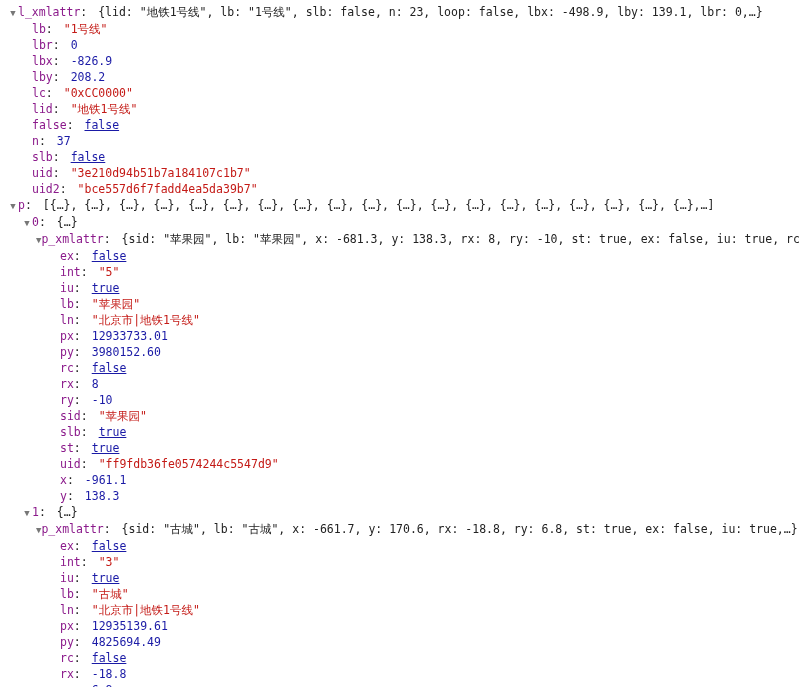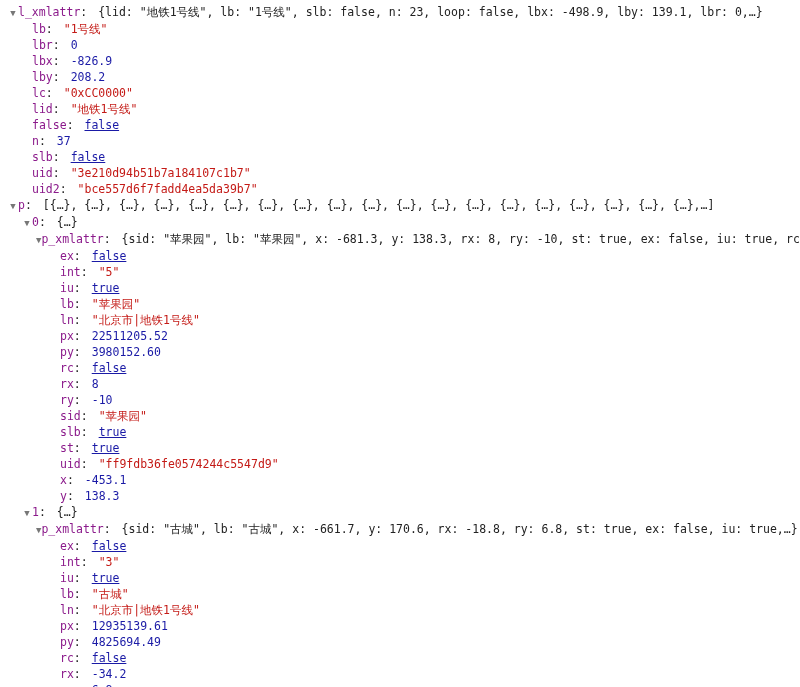--- a/index.html
+++ b/index.html
@@ -155,21 +155,21 @@
     <div class="row ind3">
       <span class="spacer"></span>
       <span class="key">ln</span>
       <span class="colon">: </span>
       <span class="str">"北京市|地铁1号线"</span>
     </div>
     <div class="row ind3">
       <span class="spacer"></span>
       <span class="key">px</span>
       <span class="colon">: </span>
-      <span class="num">22511205.52</span>
+      <span class="num">12933733.01</span>
     </div>
     <div class="row ind3">
       <span class="spacer"></span>
       <span class="key">py</span>
       <span class="colon">: </span>
       <span class="num">3980152.60</span>
     </div>
     <div class="row ind3">
       <span class="spacer"></span>
       <span class="key">rc</span>
@@ -209,21 +209,21 @@
     <div class="row ind3">
       <span class="spacer"></span>
       <span class="key">uid</span>
       <span class="colon">: </span>
       <span class="str">"ff9fdb36fe0574244c5547d9"</span>
     </div>
     <div class="row ind3">
       <span class="spacer"></span>
       <span class="key">x</span>
       <span class="colon">: </span>
-      <span class="num">-453.1</span>
+      <span class="num">-961.1</span>
     </div>
     <div class="row ind3">
       <span class="spacer"></span>
       <span class="key">y</span>
       <span class="colon">: </span>
       <span class="num">138.3</span>
     </div>
     <div class="row ind1">
       <span class="arrow">▼</span>
       <span class="key">1</span>
@@ -281,21 +281,21 @@
     <div class="row ind3">
       <span class="spacer"></span>
       <span class="key">rc</span>
       <span class="colon">: </span>
       <span class="bool">false</span>
     </div>
     <div class="row ind3">
       <span class="spacer"></span>
       <span class="key">rx</span>
       <span class="colon">: </span>
-      <span class="num">-34.2</span>
+      <span class="num">-18.8</span>
     </div>
     <div class="row ind3">
       <span class="spacer"></span>
       <span class="key">ry</span>
       <span class="colon">: </span>
       <span class="num">6.8</span>
     </div>
   </div>
 
 </body></html>

